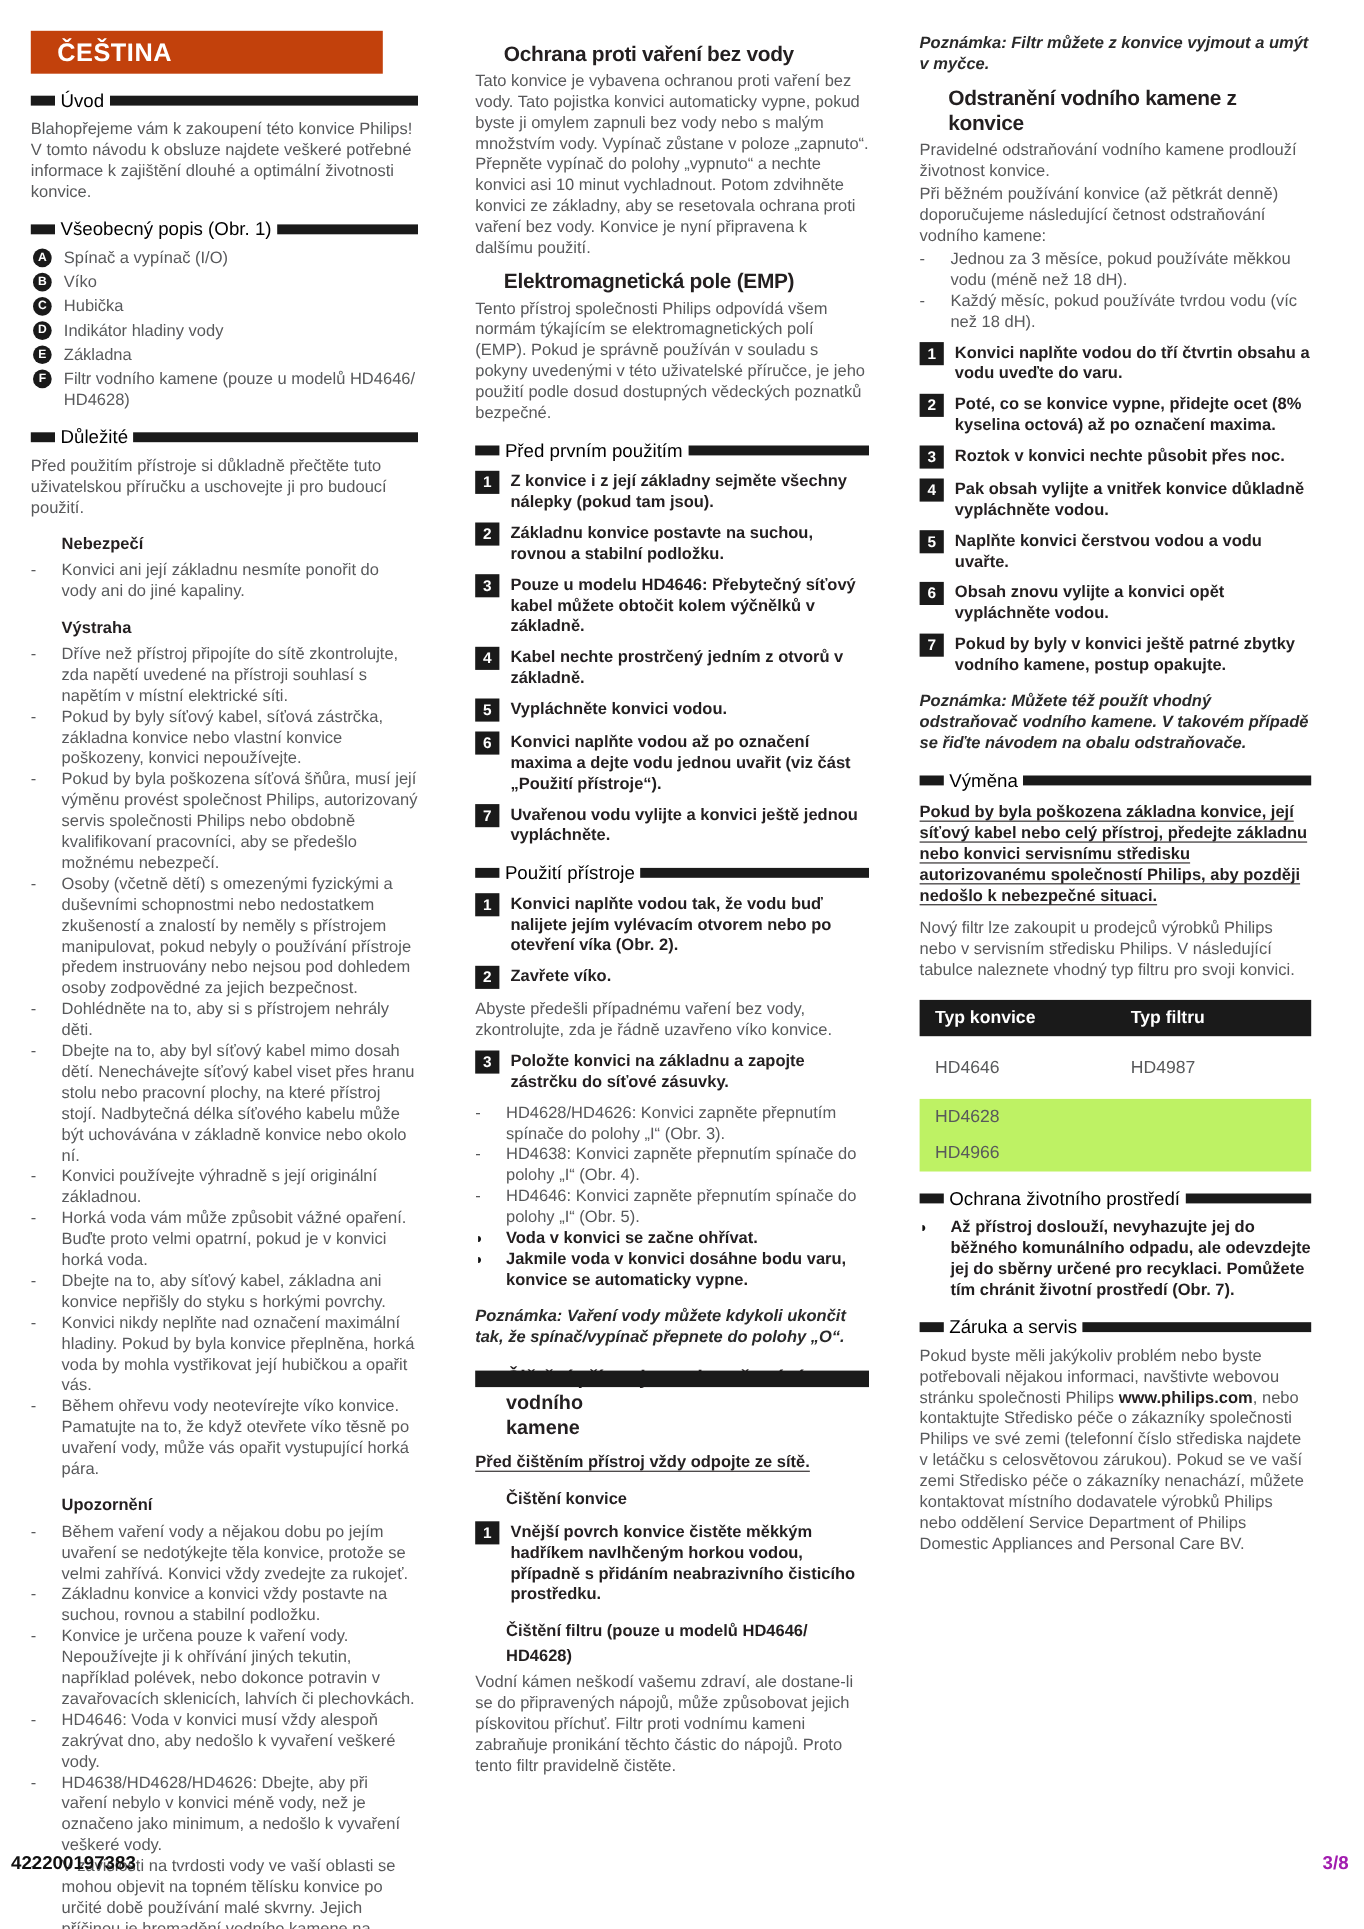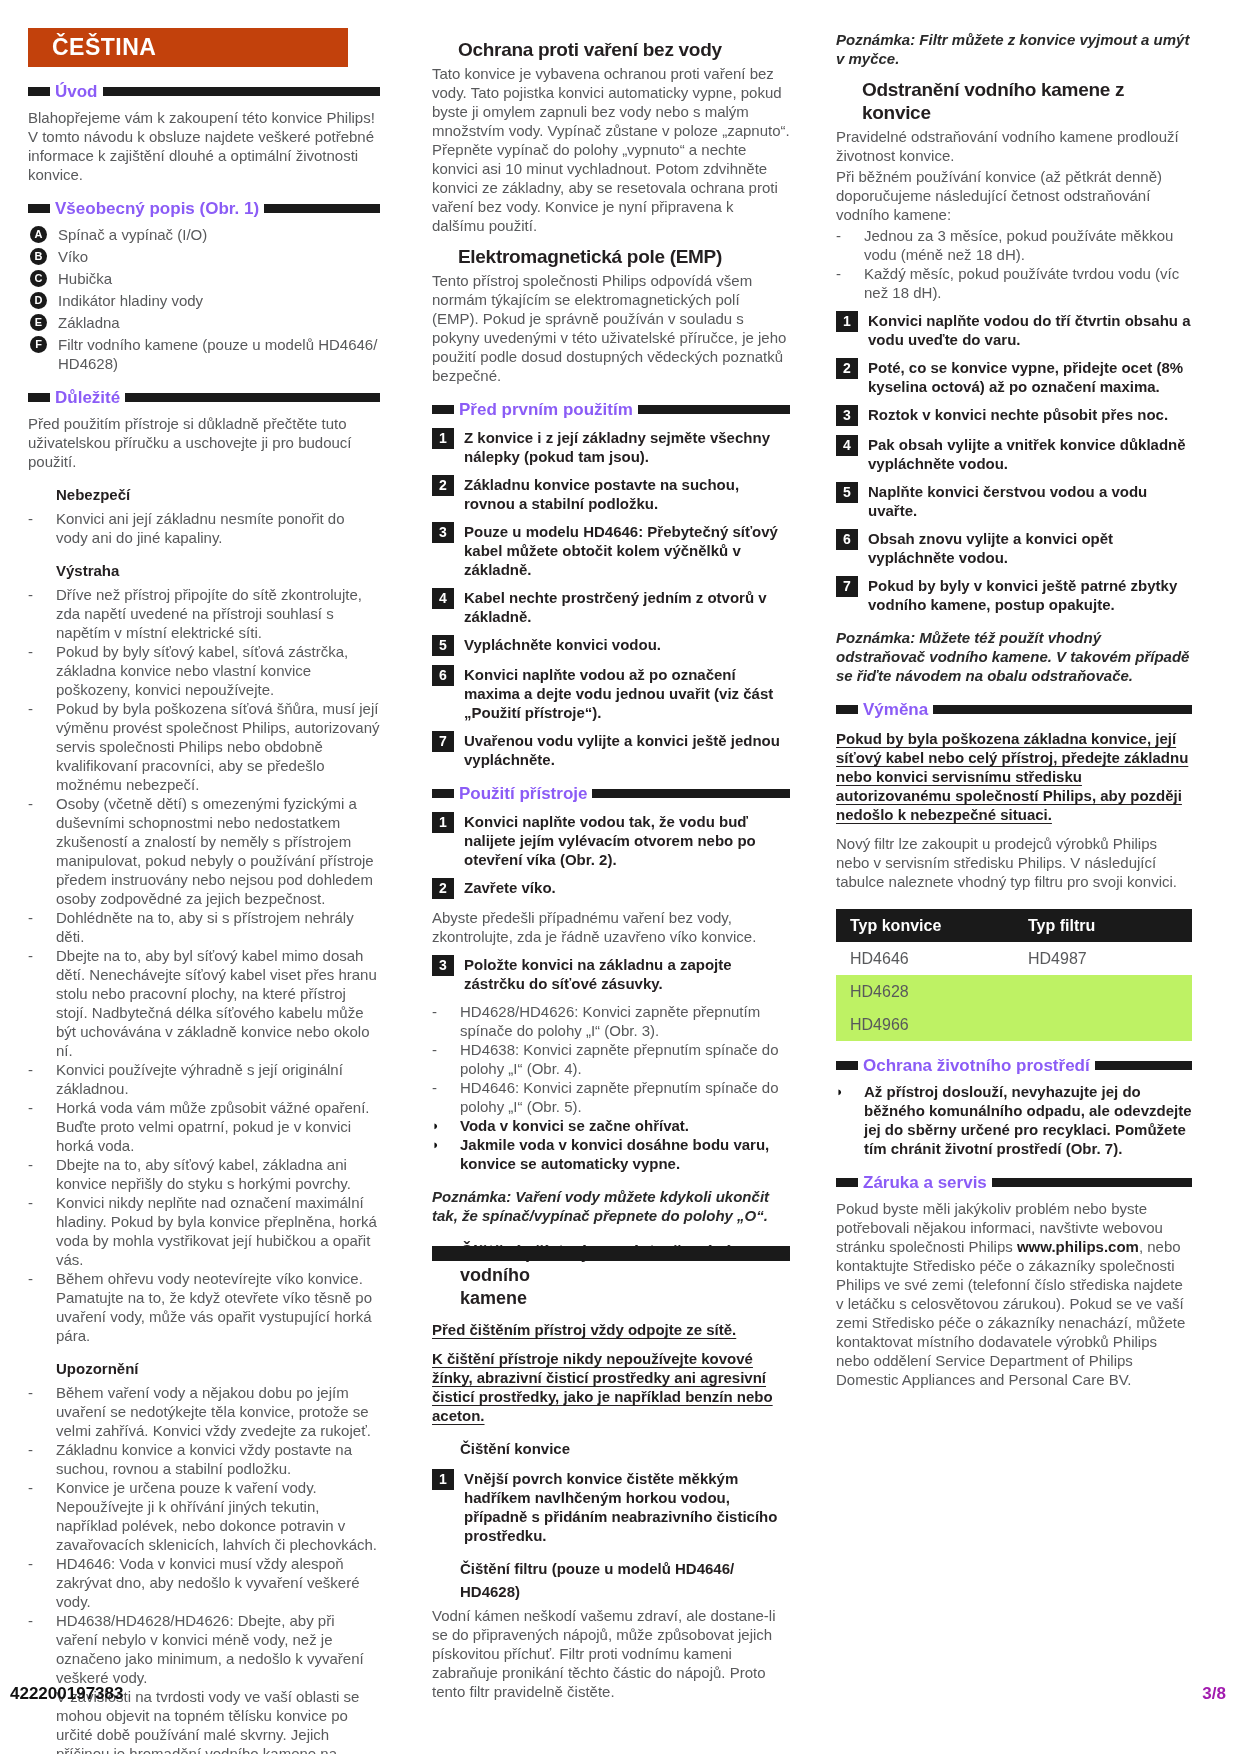--- a/index.html
+++ b/index.html
@@ -13,21 +13,21 @@
 
   
   .langbox{background:#c2410c;color:#fff;font-weight:bold;font-size:23px;
            letter-spacing:.5px;padding:10px 0 10px 24px;width:296px;margin-bottom:4px;}
 
   
   .secbar{display:flex;align-items:center;margin:15px 0 7px;}
   .secbar .b{height:9px;background:#1a1a1a;}
   .secbar .lead{width:22px;}
   .secbar .tail{flex:1;}
-  .secbar .lbl{font-weight:bold;font-size:17px;color:#8b5cf6;padding:0 5px;white-space:nowrap;}
+  .secbar .lbl{font-weight:normal;font-size:17px;color:#000000;padding:0 5px;white-space:nowrap;}
 
   
   .h-big{font-weight:bold;color:#231f20;font-size:19px;line-height:23px;
          letter-spacing:-.3px;padding-left:26px;margin:10px 0 3px;}
   .h-mid{font-weight:bold;color:#231f20;font-size:15px;line-height:23px;
          padding-left:28px;margin:12px 0 3px;}
 
   p{margin:0 0 2px 0;}
   .note{font-style:italic;font-weight:bold;color:#2a2a2a;margin:14px 0 6px;}
   .warn{font-weight:bold;color:#231f20;text-decoration:underline;text-underline-offset:3px;margin:10px 0;}
@@ -51,21 +51,21 @@
              font-size:14px;text-align:center;line-height:21px;margin-right:10px;}
   .step .txt{flex:1;font-weight:bold;color:#231f20;}
 
   
   .sec-strike{position:relative;margin:16px 0 6px;padding-left:28px;
               font-weight:bold;font-size:18px;line-height:23px;color:#231f20;}
   .sec-strike .bar{position:absolute;left:0;right:0;top:5px;height:15px;background:#1a1a1a;}
 
   
   .ftable{margin:18px 0 6px;font-size:16px;}
-  .ftable .trow{display:flex;}
+  .ftable .trow{display:flex;margin-top:12px;}
   .ftable .thead{background:#1a1a1a;color:#fff;font-weight:bold;}
   .ftable .tcell{flex:1;padding:7px 0 7px 14px;}
   .ftable .r2{background:#bef264;flex-direction:column;}
 
   .bold-inline{font-weight:bold;color:#231f20;}
 
   .footer-code{position:absolute;left:10px;top:1684px;font-size:17px;font-weight:bold;color:#111;}
   .footer-page{position:absolute;right:14px;top:1684px;font-size:17px;font-weight:bold;color:#a21caf;}
 </style>
 </head>
@@ -281,21 +281,20 @@
           <span class="txt">Jakmile voda v konvici dosáhne bodu varu, konvice se automaticky vypne.</span>
         </div>
       <p class="note">Poznámka: Vaření vody můžete kdykoli ukončit tak, že spínač/vypínač přepnete do polohy „O“.</p>
 
       <div class="sec-strike">
         <span>Čištění přístroje a odstraňování vodního</span><br>
         <span>kamene</span>
         <div class="bar"></div>
       </div>
       <p class="warn">Před čištěním přístroj vždy odpojte ze sítě.</p>
-      <p class="warn">K čištění přístroje nikdy nepoužívejte kovové žínky, abrazivní čisticí prostředky ani agresivní čisticí prostředky, jako je například benzín nebo aceton.</p>
 
       <div class="h-mid">Čištění konvice</div>
       <div class="step">
           <span class="num">1</span>
           <span class="txt">Vnější povrch konvice čistěte měkkým hadříkem navlhčeným horkou vodou, případně s přidáním neabrazivního čisticího prostředku.</span>
         </div>
 
       <div class="h-mid">
         <span>Čištění filtru (pouze u modelů HD4646/</span><br>
         <span>HD4628)</span>

